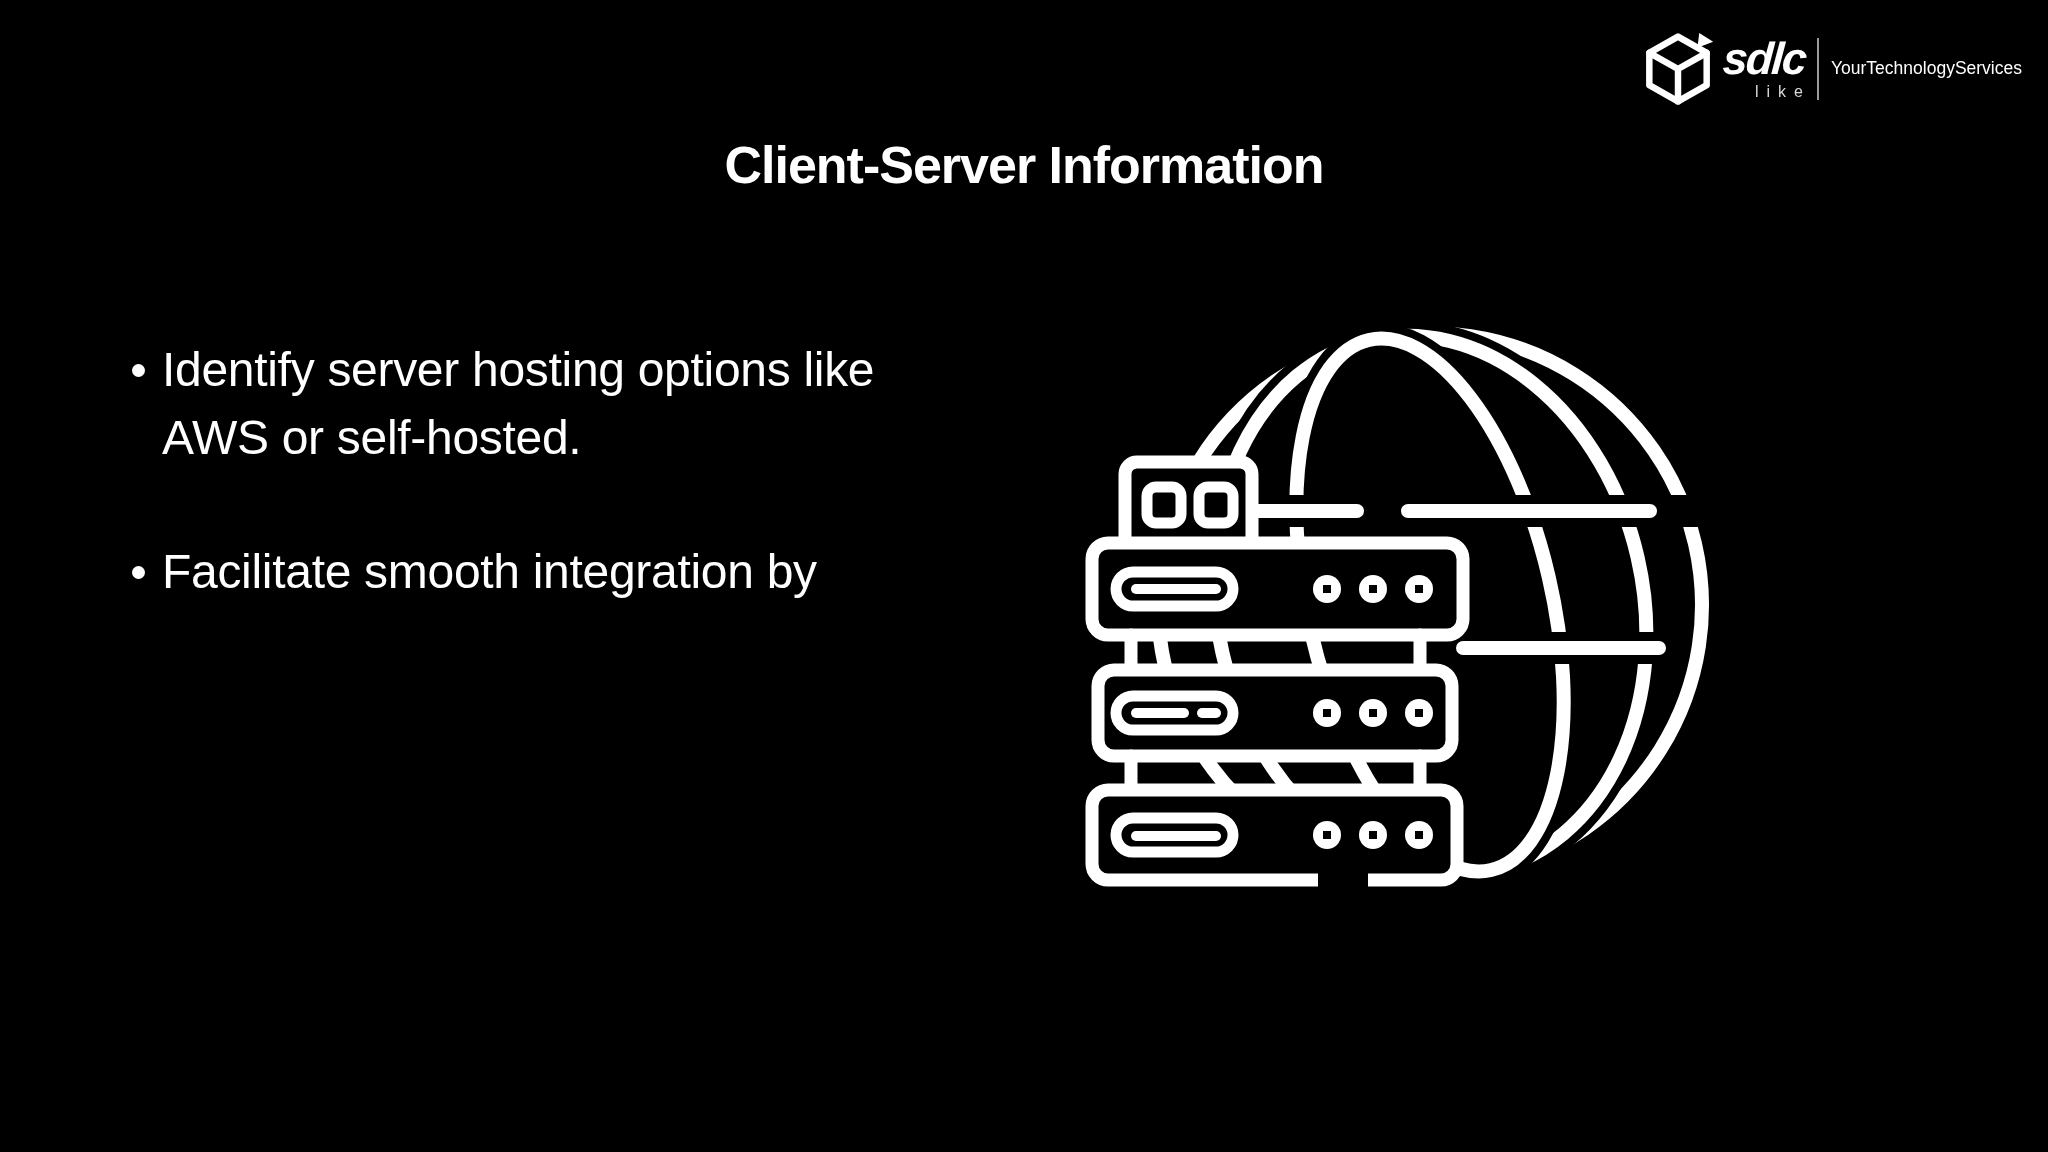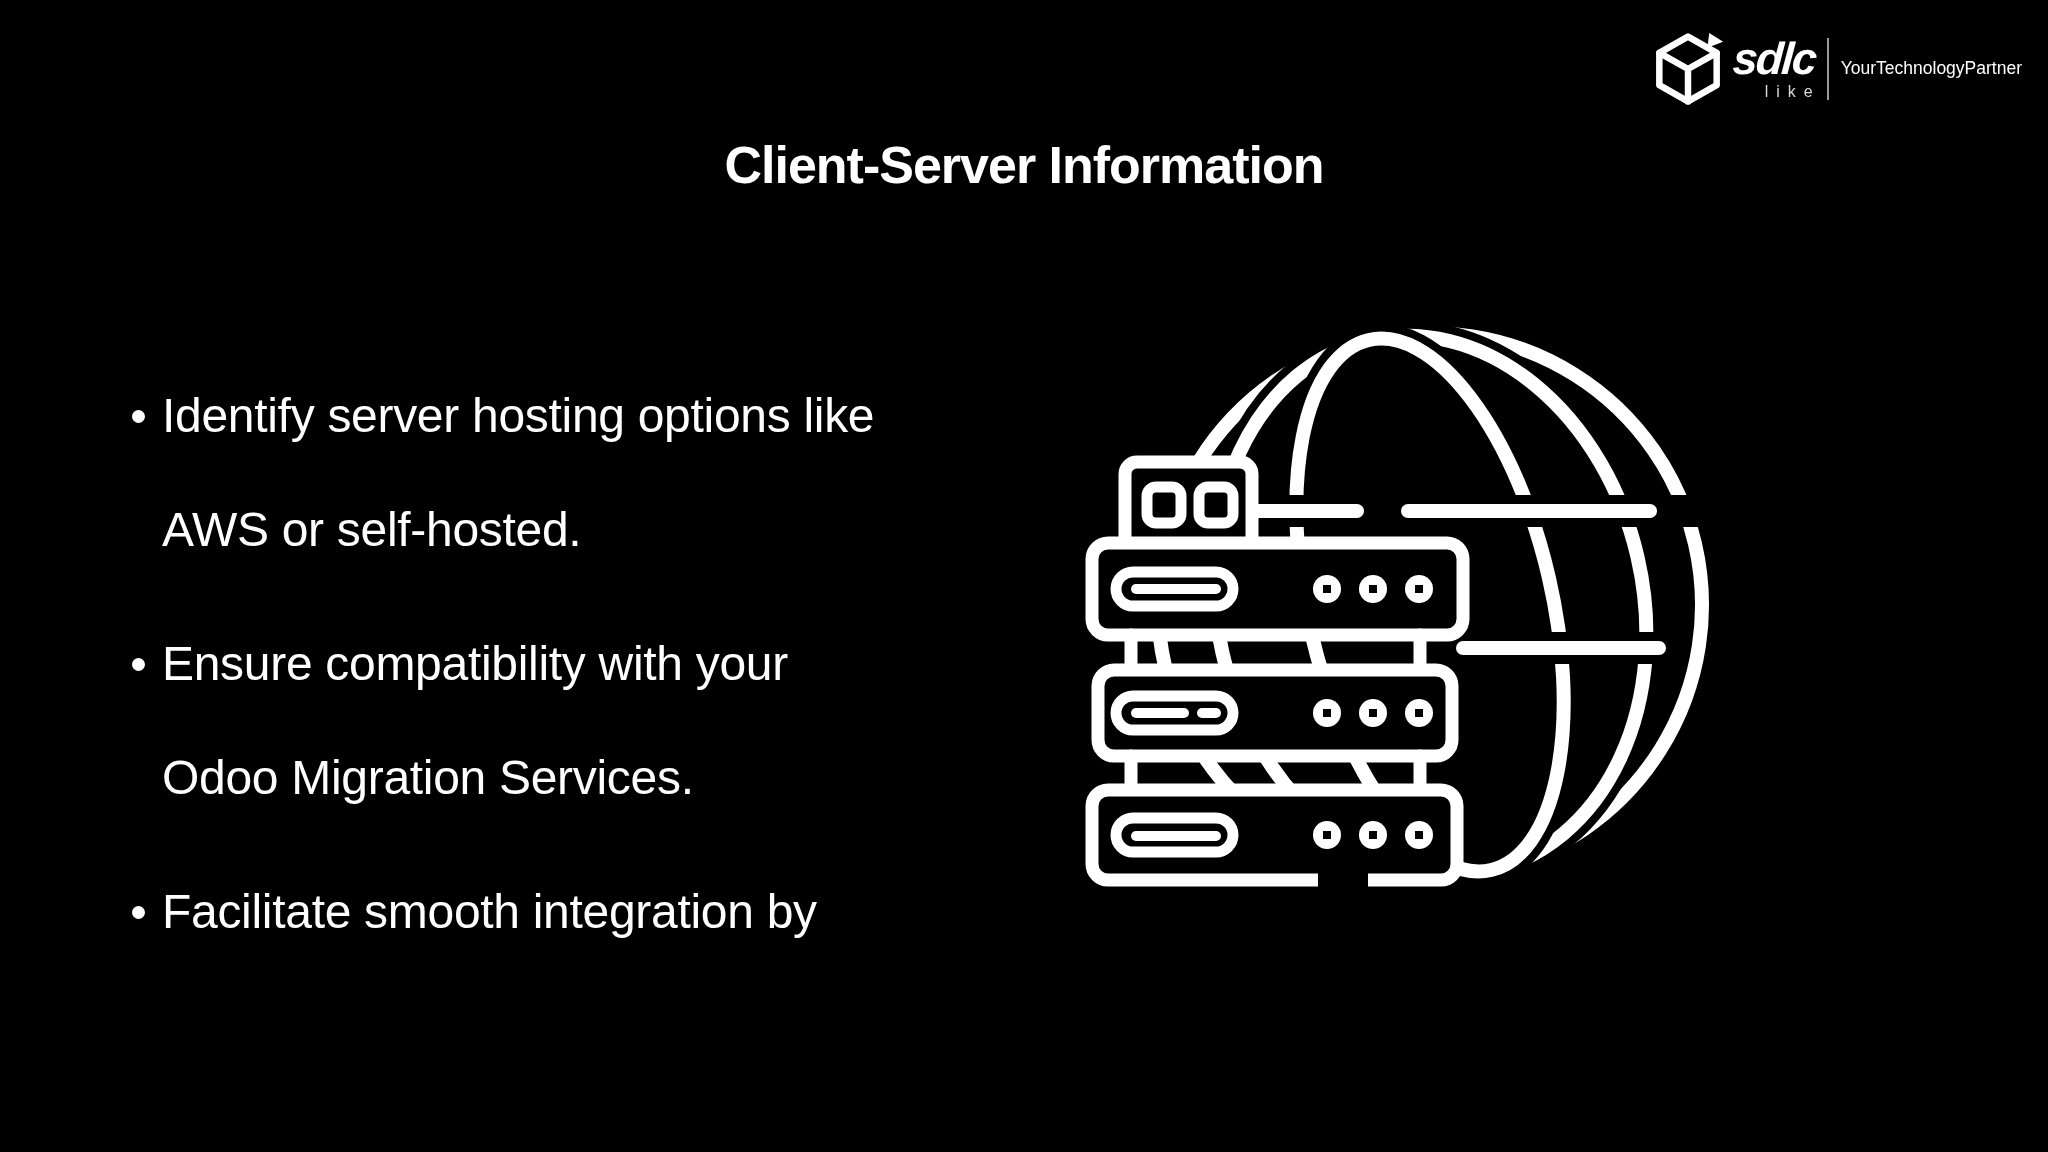--- a/index.html
+++ b/index.html
@@ -8,21 +8,21 @@
 
   
   .title{position:absolute;left:0;right:0;top:100px;text-align:center;
          font-size:52px;font-weight:800;letter-spacing:-1px;color:#fff;}
 
   
   .bullets{position:absolute;left:118px;top:336px;width:930px;list-style:none;margin:0;padding:0;}
   .bullets li{position:relative;padding-left:44px;margin-bottom:66px;
               font-size:48px;line-height:68px;letter-spacing:-0.3px;font-weight:400;}
   .bullets .dot{position:absolute;left:14px;top:28px;width:13px;height:13px;border-radius:50%;background:#fff;}
-  .bullets .line{display:block;margin-top:46px;}
+  .bullets .line{display:block;}
 
   
   .logo{position:absolute;top:30px;right:26px;display:flex;align-items:center;}
   .logo .cube{width:74px;height:78px;margin-right:8px;}
   .brandcol{display:flex;flex-direction:column;align-items:flex-end;margin-right:12px;}
   .brand{font-size:45px;font-weight:800;font-style:italic;letter-spacing:-2px;line-height:44px;
          transform:skewX(-4deg);}
   .brandsub{font-size:16px;font-weight:400;letter-spacing:8px;margin-top:2px;margin-right:-6px;}
   .logo .divider{width:2px;height:62px;margin-right:12px;}
   .tagline{display:flex;justify-content:center;}
@@ -47,34 +47,29 @@
       <polygon points="63,3 78,12.5 61,19" fill="#fff"></polygon>
     </svg>
     <div class="brandcol">
       <span class="brand">sdlc</span>
       <span class="brandsub" style="color:#d9d9d9;">like</span>
     </div>
     <div class="divider" style="background:#9a9a9a;"></div>
     <div class="tagline">
       <span>Your</span>
       <span>Technology</span>
-      <span>Partner</span>
+      <span>Services</span>
     </div>
   </div>
 
   <ul class="bullets">
     <li>
       <span class="dot"></span>
       <span class="line">Identify server hosting options like</span>
       <span class="line">AWS or self-hosted.</span>
-    </li>
-    <li>
-      <span class="dot"></span>
-      <span class="line">Ensure compatibility with your</span>
-      <span class="line">Odoo Migration Services.</span>
     </li>
     <li>
       <span class="dot"></span>
       <span class="line">Facilitate smooth integration by</span>
     </li>
   </ul>
 
   <svg class="illustration" viewBox="1050 320 700 600">
 
     <g stroke-linecap="round" fill="none">

